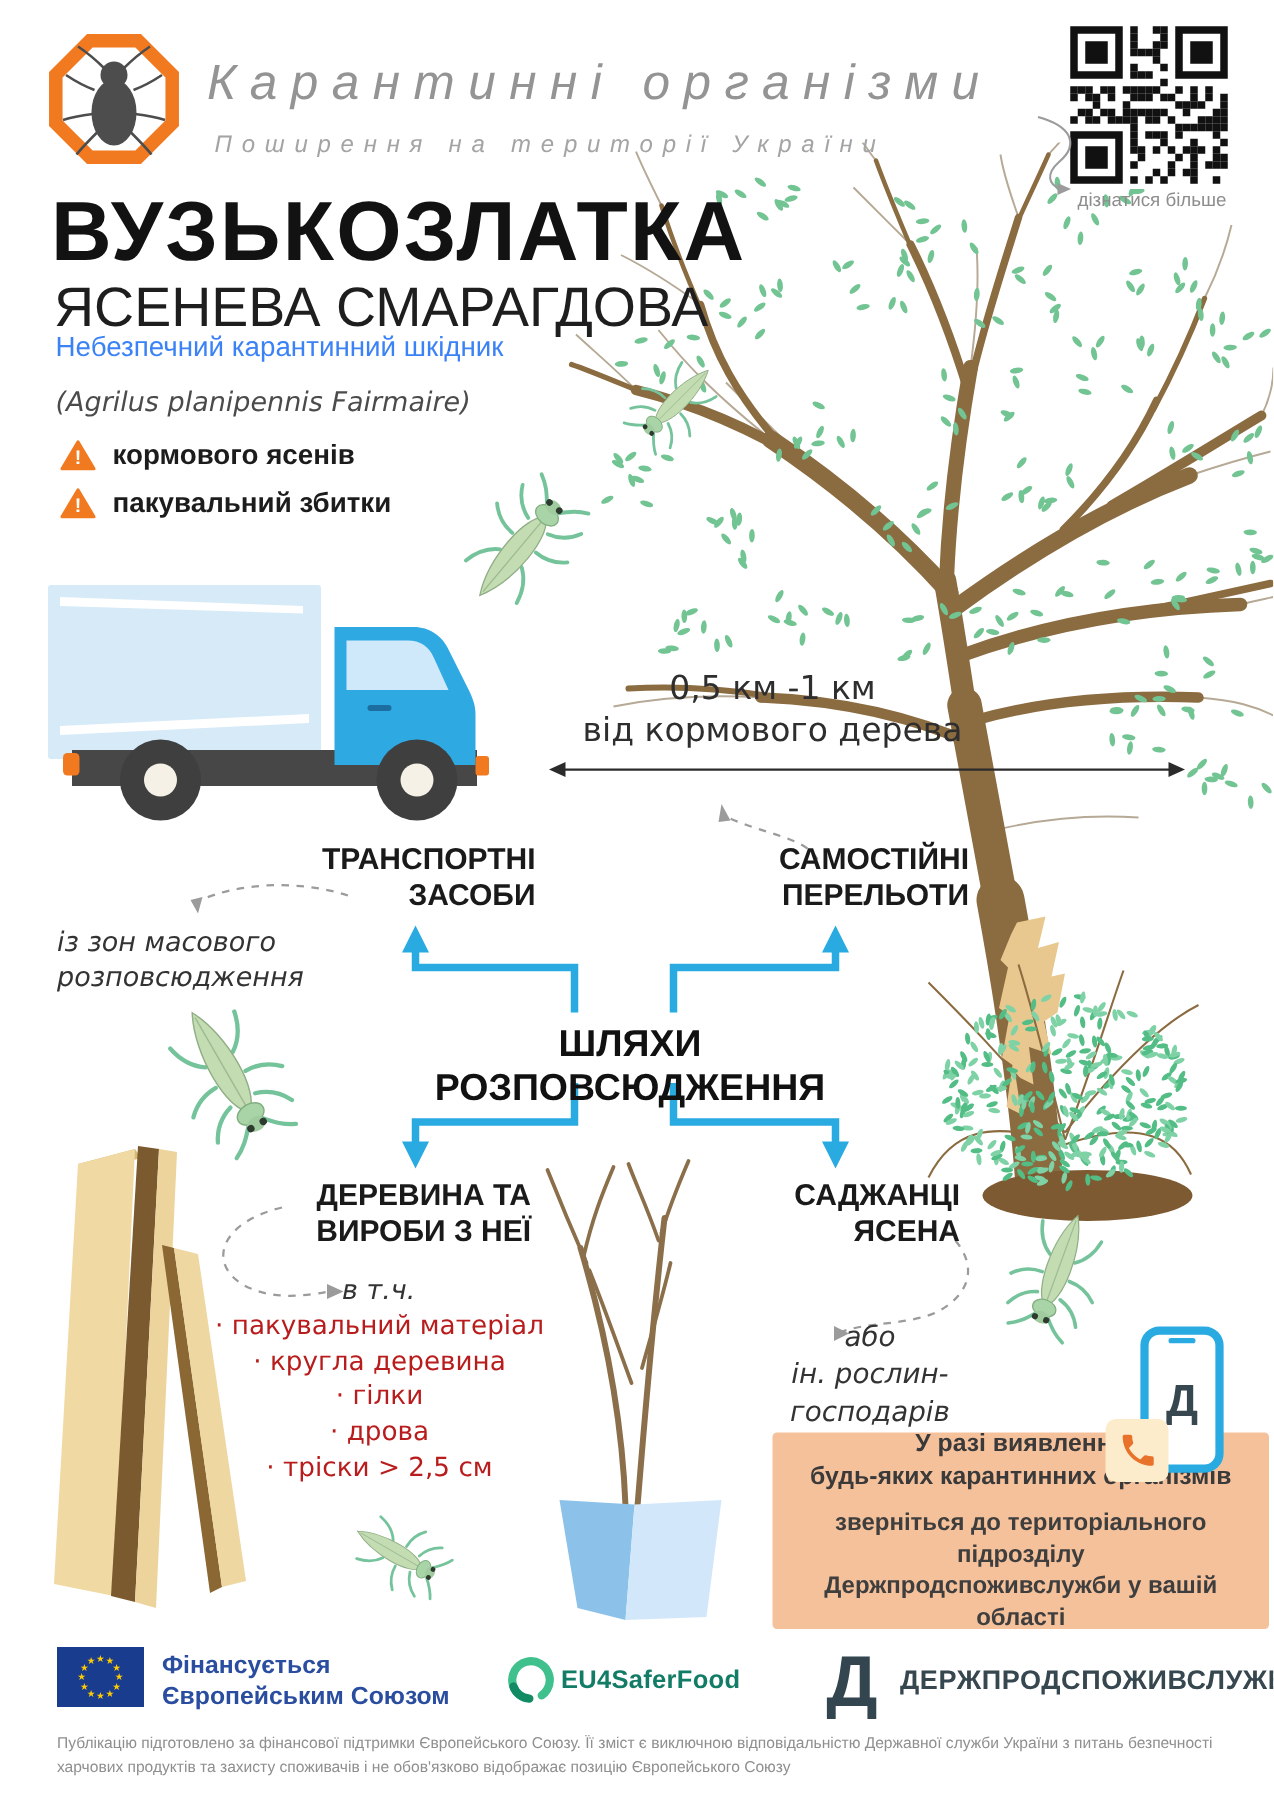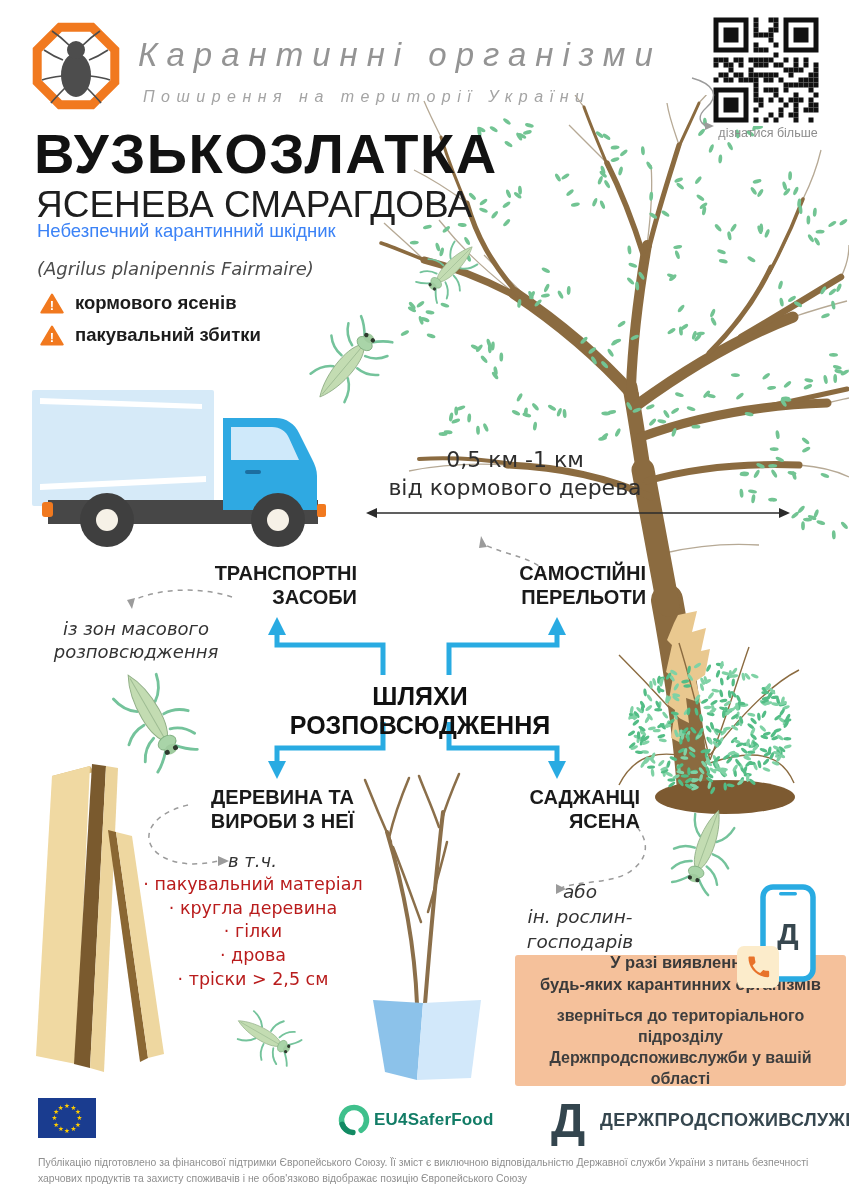--- a/index.html
+++ b/index.html
@@ -24,21 +24,21 @@
   .threat-label{font-size:18.5px;font-weight:700;color:#1c1c1c;}
   
   .flight-range{left:385px;top:446px;width:260px;text-align:center;font-size:22px;
     color:#2e2e2e;z-index:3;line-height:1.28;font-family:"DejaVu Sans",sans-serif;}
   .node{position:absolute;text-align:right;font-size:20px;font-weight:700;color:#1a1a1a;line-height:1.18;z-index:3;}
   .node-transport{left:197px;top:562px;width:160px;}
   .node-flights{left:468px;top:562px;width:178px;}
   .node-wood{left:182px;top:786px;width:172px;}
   .node-saplings{left:472px;top:786px;width:168px;}
   .note{position:absolute;font-style:italic;color:#333;z-index:3;font-family:"DejaVu Sans",sans-serif;}
-  .transport-note{left:38px;top:617px;width:196px;text-align:center;font-size:18px;line-height:1.3;}
+  .transport-note{left:38px;top:617px;width:196px;text-align:left;font-size:18px;line-height:1.3;}
   .spread-heading{left:240px;top:682px;width:360px;text-align:center;font-size:25px;font-weight:800;color:#111;z-index:3;}
   .wood-lead{left:228px;top:850px;font-size:18px;}
   .wood-list{left:128px;top:873px;width:250px;margin:0;padding:0;list-style:none;text-align:center;z-index:3;position:absolute;}
   .wood-list li{font-size:17.5px;color:#b91c1c;line-height:1.35;font-family:"DejaVu Sans",sans-serif;}
   .wood-list li::before{content:"·  ";}
   .saplings-note{left:478px;top:880px;width:204px;text-align:center;font-size:18.5px;line-height:1.35;}
   
   .callout{left:515px;top:955px;width:331px;height:131px;background:#f5c19b;border-radius:3px;z-index:2;
     display:flex;flex-direction:column;justify-content:center;text-align:center;padding:4px 8px;box-sizing:border-box;}
   .callout-emphasis{font-size:16.5px;font-weight:700;color:#3a3a3a;line-height:1.32;}
@@ -990,20 +990,22 @@
         <text x="39.8" y="28.6" class="eu-star">★</text>
         <text x="35.3" y="33.1" class="eu-star">★</text>
         <text x="29.0" y="34.8" class="eu-star">★</text>
         <text x="22.8" y="33.1" class="eu-star">★</text>
         <text x="18.2" y="28.6" class="eu-star">★</text>
         <text x="16.5" y="22.3" class="eu-star">★</text>
         <text x="18.2" y="16.0" class="eu-star">★</text>
         <text x="22.7" y="11.5" class="eu-star">★</text>
       </g>
   </svg>
+  <div class="abs eu-funding preline">Фінансується
+Європейським Союзом</div>
 
   <svg class="abs lay2" style="left:336px;top:1102px" width="36" height="36" viewBox="0 0 36 36">
     <circle cx="18" cy="18" r="12.5" fill="none" stroke="#3fc08c" stroke-width="5.5" stroke-dasharray="64 16" stroke-linecap="round" transform="rotate(120 18 18)"></circle>
     <circle cx="18" cy="18" r="12.5" fill="none" stroke="#128a63" stroke-width="5.5" stroke-dasharray="14 66" stroke-linecap="round" transform="rotate(95 18 18)"></circle>
   </svg>
   <div class="abs eu4-label">EU4SaferFood</div>
 
   <svg class="abs lay2" style="left:543px;top:1096px" width="50" height="50" viewBox="0 0 50 50">
     <text x="25" y="41" font-size="48" font-weight="900" fill="#33454e" text-anchor="middle" font-family="Liberation Sans, sans-serif">Д</text>
   </svg>

